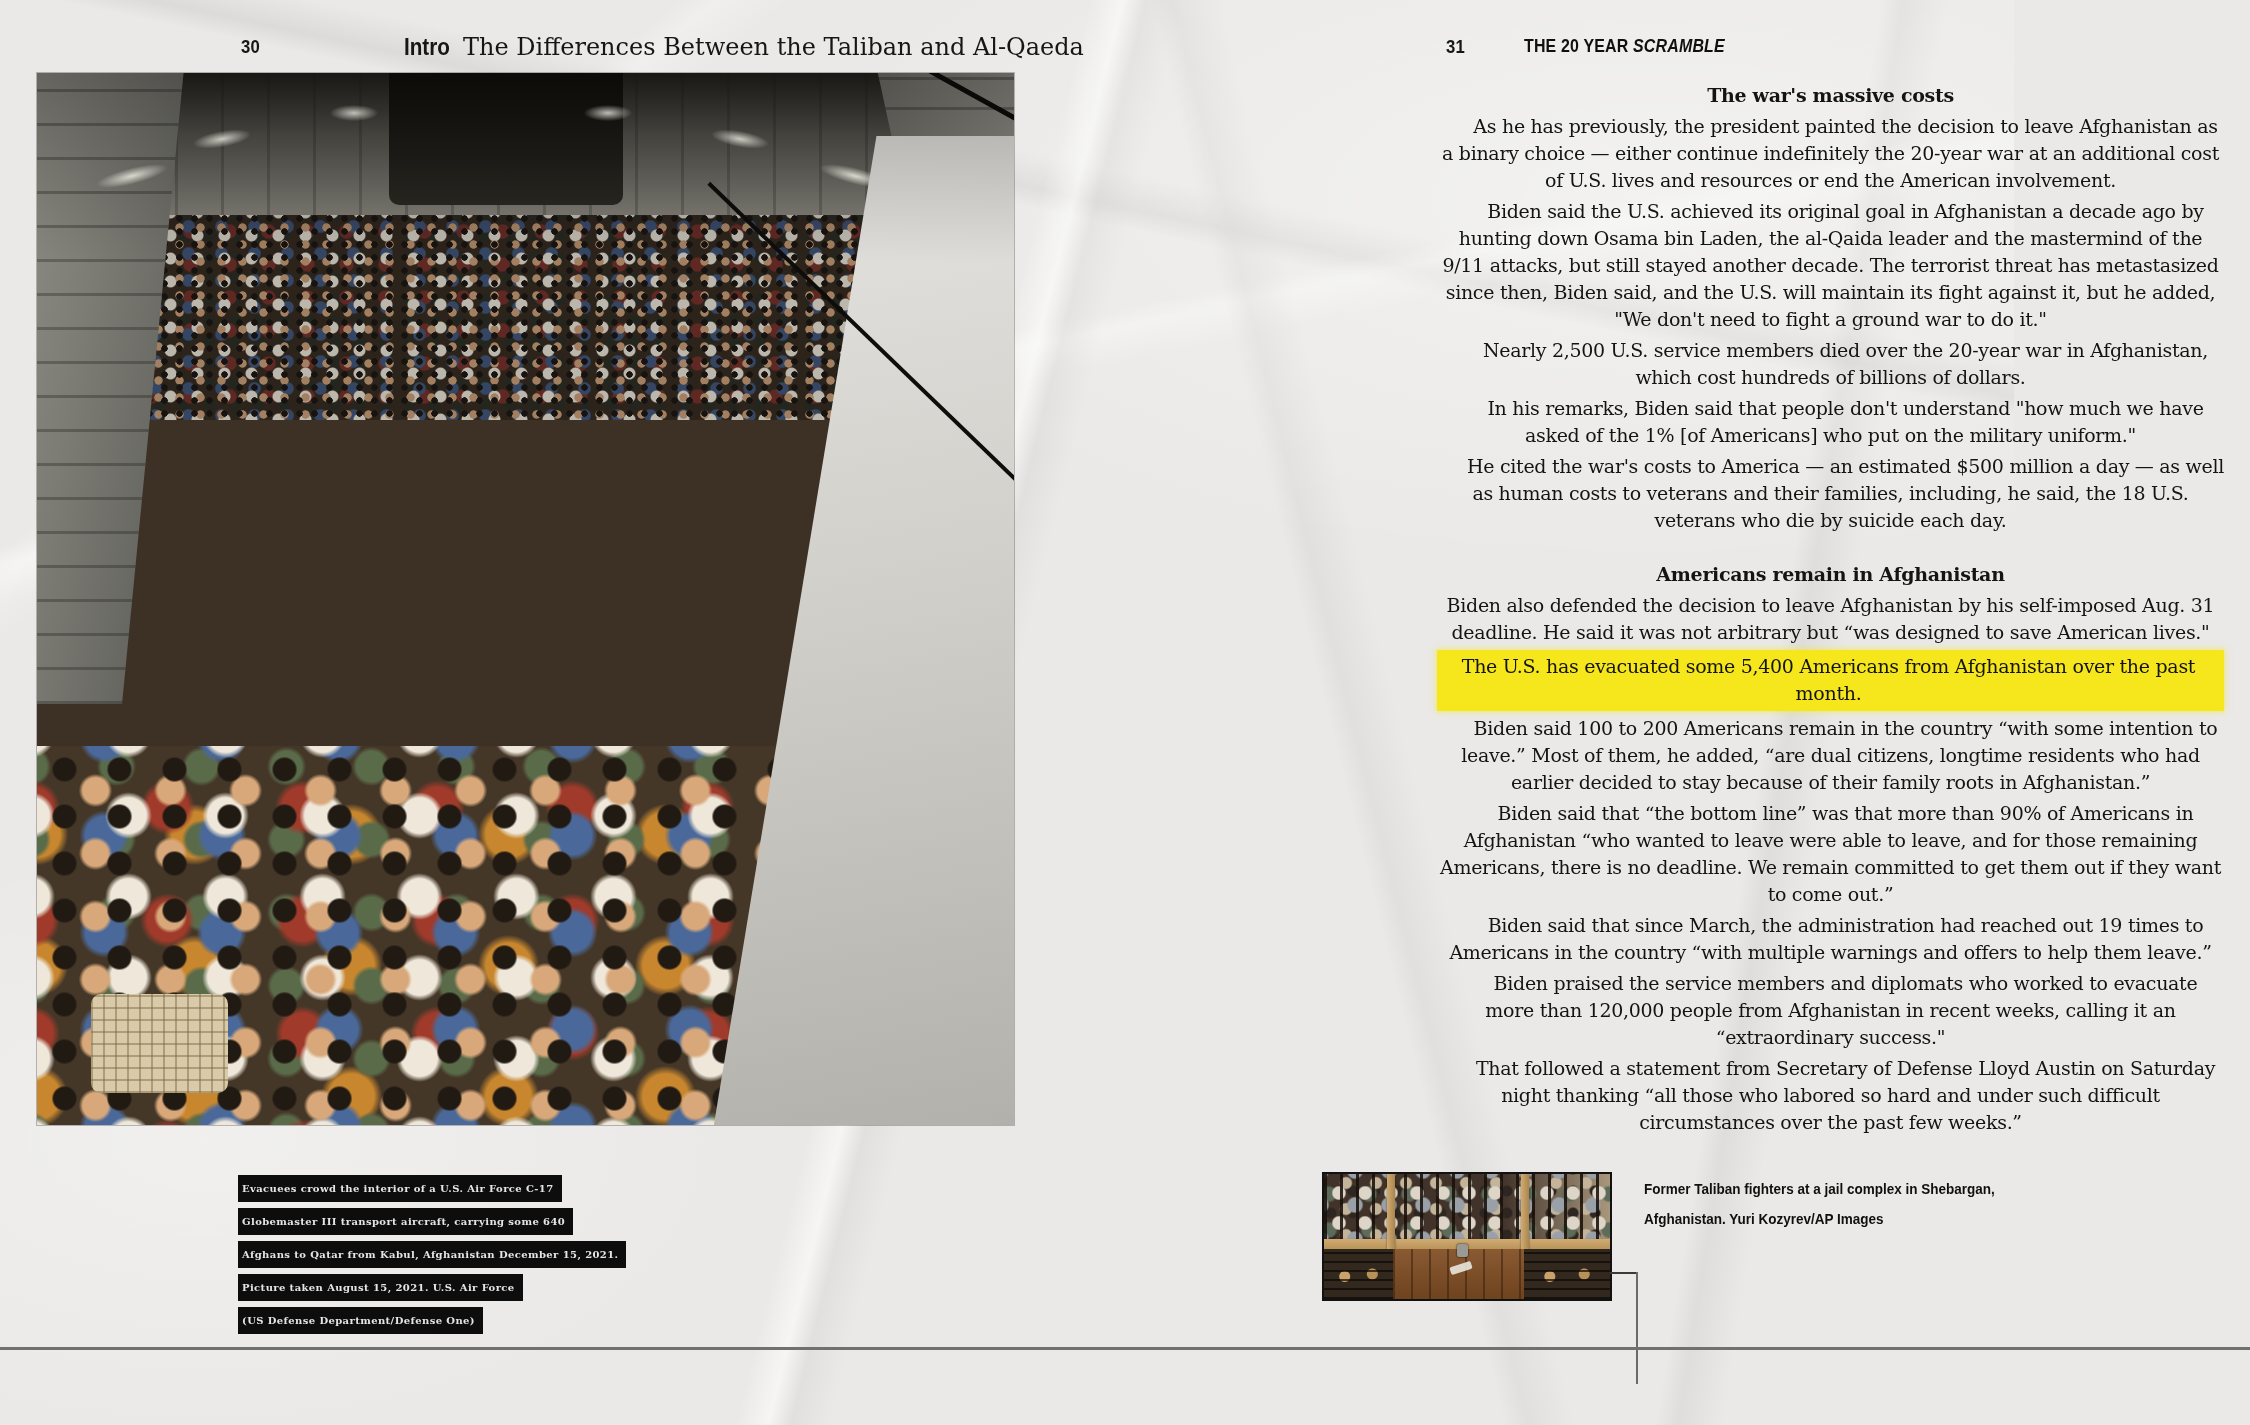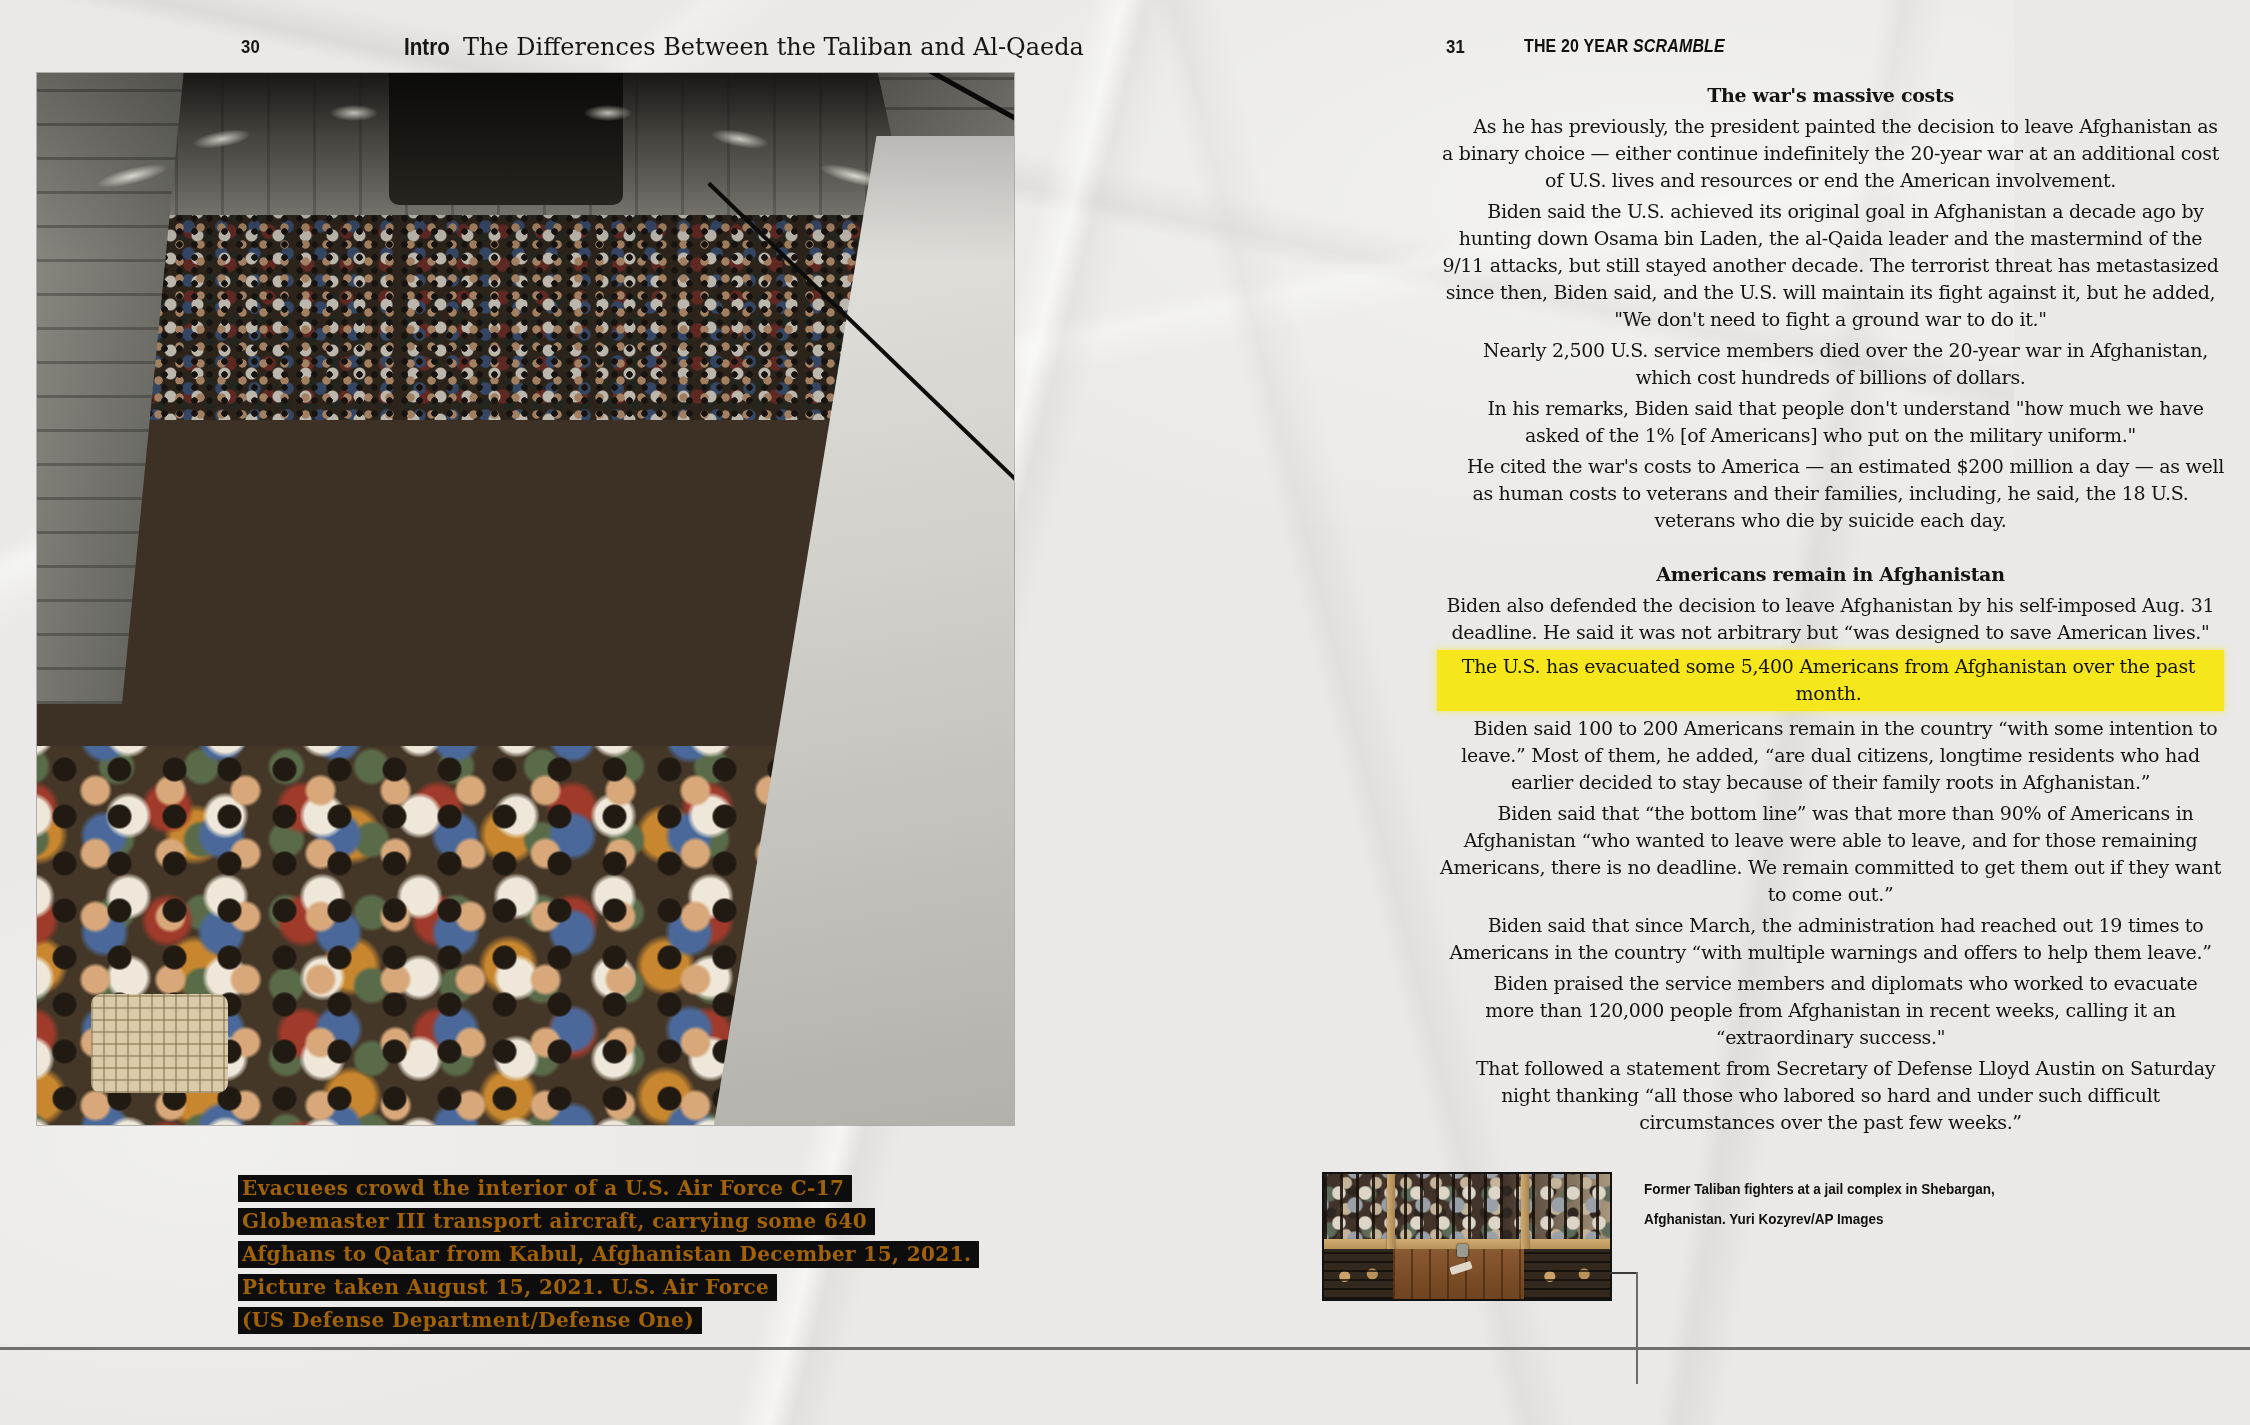--- a/index.html
+++ b/index.html
@@ -144,22 +144,22 @@
     position:absolute;inset:0;
     background:
       linear-gradient(rgba(0,0,0,.28), rgba(0,0,0,0) 18%),
       radial-gradient(140% 120% at 50% 40%, transparent 60%, rgba(0,0,0,.18) 100%);
   }
 
   
   #left-caption{position:absolute;left:238px;top:1175px;}
   .caption-line{
     display:table;margin-bottom:6px;
-    background:var(--captionbg,#0d0d0d);color:#a16207;
-    font-family:"DejaVu Serif",serif;font-weight:bold;font-size:20px;line-height:21px;
+    background:var(--captionbg,#0d0d0d);color:#e5e5e5;
+    font-family:"DejaVu Serif",serif;font-weight:bold;font-size:10px;line-height:21px;
     padding:3px 8px 3px 4px;letter-spacing:.4px;white-space:nowrap;
   }
 
   
   #article-column{
     position:absolute;left:1433px;top:82px;width:795px;
     font-size:19px;line-height:27px;color:#141414;letter-spacing:-.3px;text-align:center;
   }
   #article-column h3{margin:0;font-size:19px;line-height:27px;font-weight:bold;}
   #article-column p{margin:4px;text-indent:30px;}
@@ -287,21 +287,21 @@
     <div class="caption-line">Picture taken August 15, 2021. U.S. Air Force</div>
     <div class="caption-line">(US Defense Department/Defense One)</div>
   </div>
 
   <div id="article-column">
     <h3>The war's massive costs</h3>
     <p>As he has previously, the president painted the decision to leave Afghanistan as a binary choice — either continue indefinitely the 20-year war at an additional cost of U.S. lives and resources or end the American involvement.</p>
     <p>Biden said the U.S. achieved its original goal in Afghanistan a decade ago by hunting down Osama bin Laden, the al-Qaida leader and the mastermind of the 9/11 attacks, but still stayed another decade. The terrorist threat has metastasized since then, Biden said, and the U.S. will maintain its fight against it, but he added, "We don't need to fight a ground war to do it."</p>
     <p>Nearly 2,500 U.S. service members died over the 20-year war in Afghanistan, which cost hundreds of billions of dollars.</p>
     <p>In his remarks, Biden said that people don't understand "how much we have asked of the 1% [of Americans] who put on the military uniform."</p>
-    <p>He cited the war's costs to America — an estimated $200 million a day — as well as human costs to veterans and their families, including, he said, the 18 U.S. veterans who die by suicide each day.</p>
+    <p>He cited the war's costs to America — an estimated $500 million a day — as well as human costs to veterans and their families, including, he said, the 18 U.S. veterans who die by suicide each day.</p>
     <h3 id="section2-heading">Americans remain in Afghanistan</h3>
     <p class="no-indent">Biden also defended the decision to leave Afghanistan by his self-imposed Aug. 31 deadline. He said it was not arbitrary but “was designed to save American lives."</p>
     <p id="highlight-sentence" class="no-indent">The U.S. has evacuated some 5,400 Americans from Afghanistan over the past month.</p>
     <p>Biden said 100 to 200 Americans remain in the country “with some intention to leave.” Most of them, he added, “are dual citizens, longtime residents who had earlier decided to stay because of their family roots in Afghanistan.”</p>
     <p>Biden said that “the bottom line” was that more than 90% of Americans in Afghanistan “who wanted to leave were able to leave, and for those remaining Americans, there is no deadline. We remain committed to get them out if they want to come out.”</p>
     <p>Biden said that since March, the administration had reached out 19 times to Americans in the country “with multiple warnings and offers to help them leave.”</p>
     <p>Biden praised the service members and diplomats who worked to evacuate more than 120,000 people from Afghanistan in recent weeks, calling it an “extraordinary success."</p>
     <p>That followed a statement from Secretary of Defense Lloyd Austin on Saturday night thanking “all those who labored so hard and under such difficult circumstances over the past few weeks.”</p>
   </div>
 

